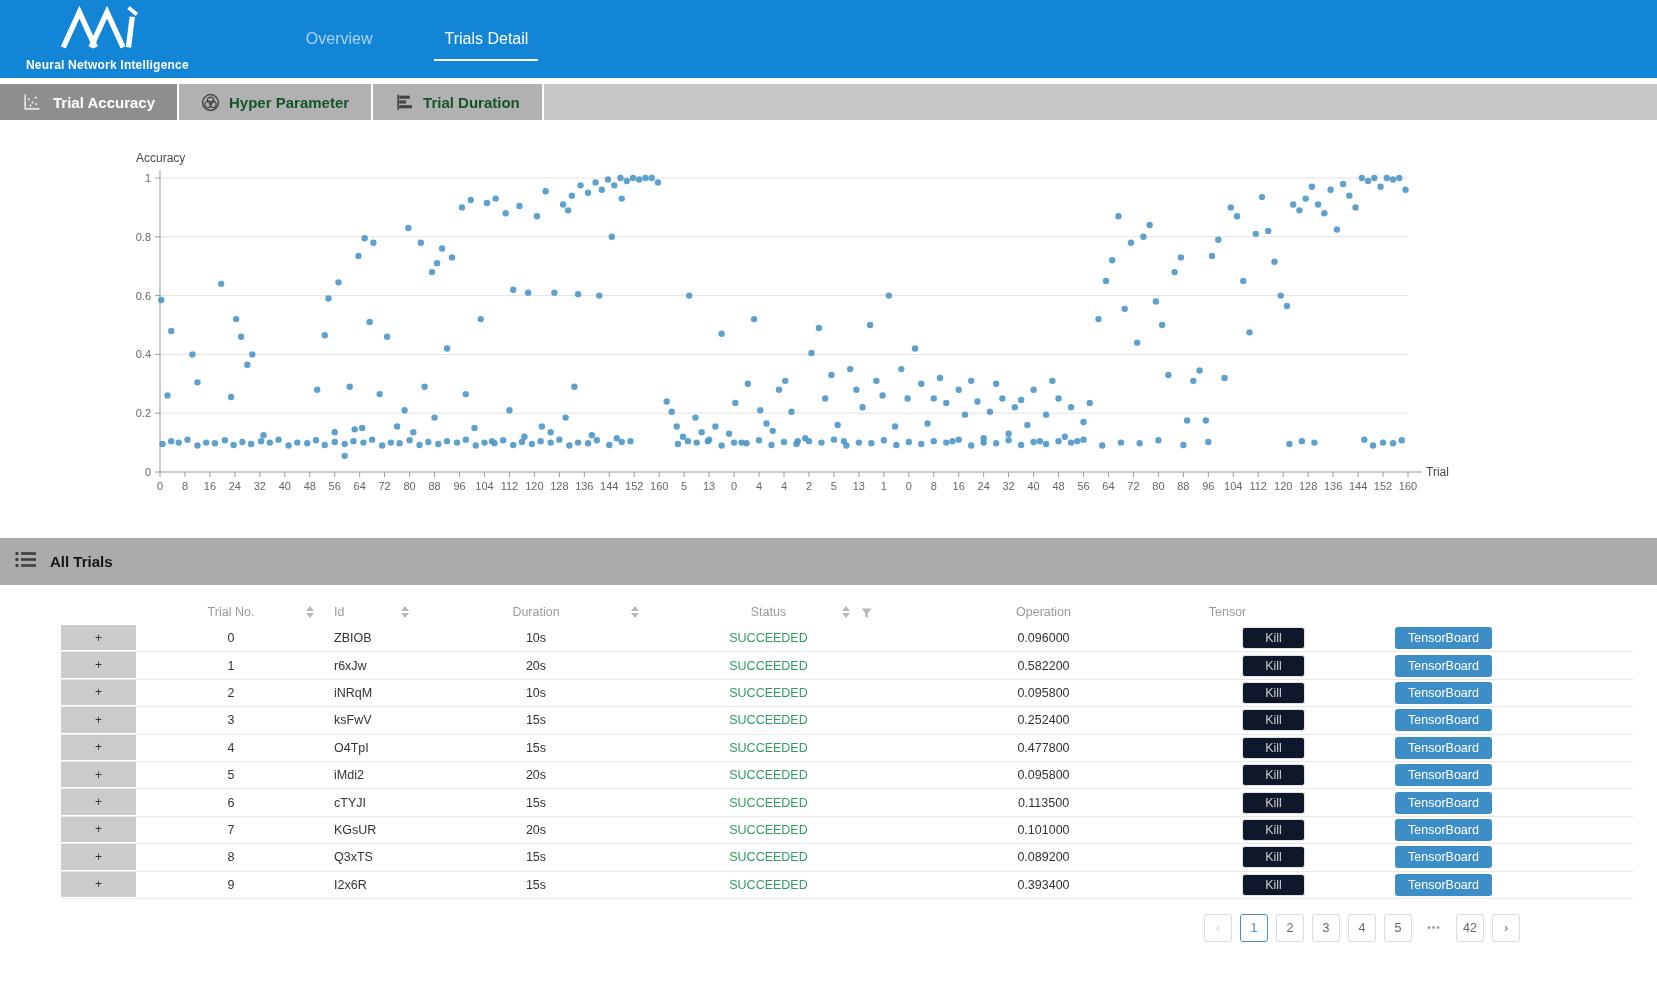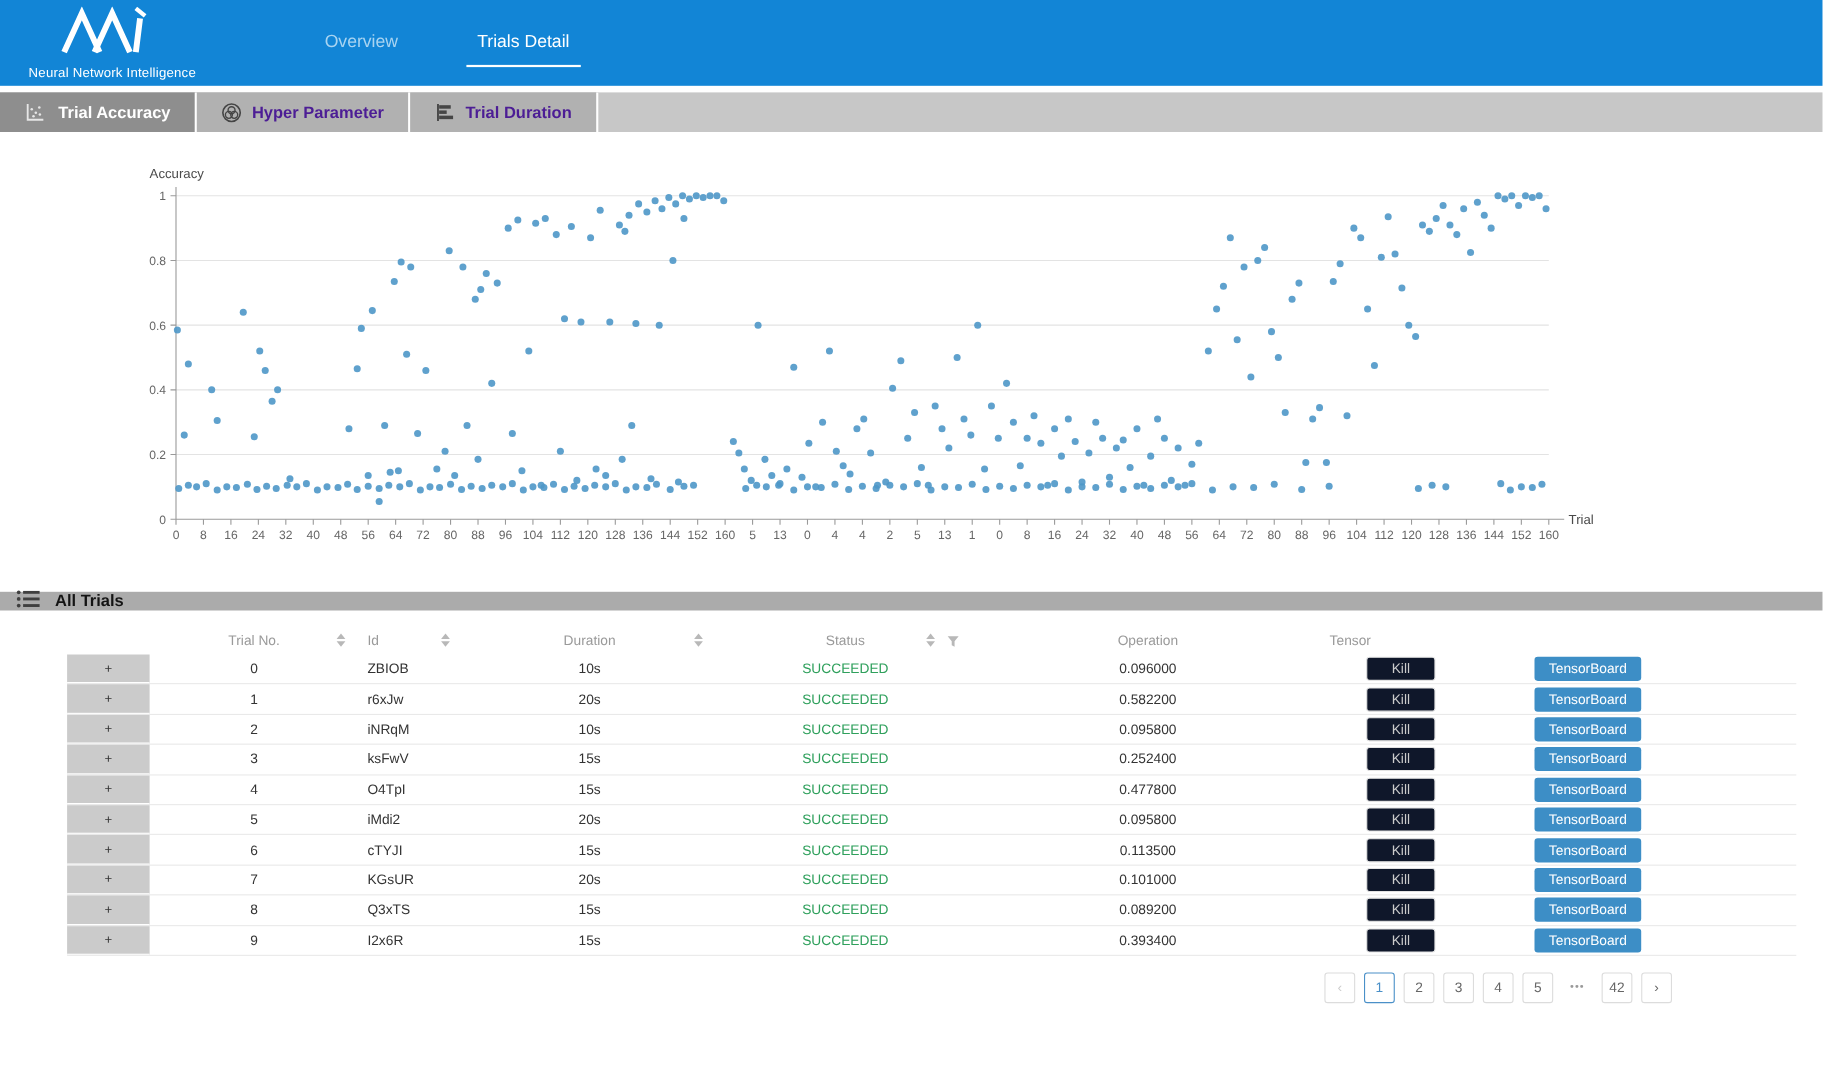--- a/index.html
+++ b/index.html
@@ -2,41 +2,41 @@
 <html><head>
 <meta charset="utf-8">
 <style>
   * { box-sizing: border-box; margin: 0; padding: 0; }
   html,body { width:1657px; height:984px; background:#fff; overflow:hidden;
     font-family:"Liberation Sans", sans-serif; }
 
   
   .navbar { height:78px; background:#1285d6; display:flex; align-items:center; }
   .logo-block { margin-left:26px; display:flex; flex-direction:column; align-items:center; }
-  .logo-caption { color:#fff; font-size:12px; font-weight:400; margin-top:2px; letter-spacing:.2px; }
+  .logo-caption { color:#fff; font-size:12px; font-weight:700; margin-top:2px; letter-spacing:.2px; }
   .nav-tabs { display:flex; margin-left:115px; gap:68px; align-items:center; }
   .nav-tab { font-size:16px; color:#a9d4f1; cursor:pointer; position:relative; padding:4px 2px; }
   .nav-tab.active { color:#ffffff; }
   .nav-tab.active::after { content:''; position:absolute; left:-8px; right:-8px; bottom:-9px; height:2px; background:#fff; }
 
   
   .subtab-bar { margin-top:6px; height:36px; background:#c7c7c7; display:flex; }
   .subtab { display:flex; align-items:center; gap:9px; padding:0 22px; background:#b1b1b1;
-    border-right:2px solid #fff; color:#4c1d95; font-size:15px; font-weight:700; cursor:pointer; }
+    border-right:2px solid #fff; color:#14532d; font-size:15px; font-weight:700; cursor:pointer; }
   .subtab.active { background:#8e8e8e; color:#fff;gap:12px; }
   .subtab .icon { display:inline-flex; }
 
   
   .chart-wrap { position:relative; height:396px; }
   .chart-wrap svg { position:absolute; left:118px; top:28px; }
   .tick { font-size:11px; fill:#666; font-family:"Liberation Sans", sans-serif; }
   .axis-title { font-size:12px; fill:#4a4a4a; font-family:"Liberation Sans", sans-serif; }
 
   
-  .section-bar { margin-top:22px; height:17px; background:#ababab; display:flex; align-items:center; padding-left:14px; gap:12px; }
+  .section-bar { margin-top:22px; height:47px; background:#ababab; display:flex; align-items:center; padding-left:14px; gap:12px; }
   .section-title { font-size:15px; font-weight:700; color:#141414; }
 
   
   .table { margin:14px 24px 0 24px;padding-left:37px; }
   .thead, .trow { display:grid;
     grid-template-columns:75px 190px 95px 230px 235px 315px 145px 1fr; align-items:center; }
   .thead { height:26px; color:#9a9a9a; font-size:12.5px; }
   .tcell { text-align:center; position:relative; }
   .tcell.h { height:26px; line-height:26px; }
   .c-id { text-align:left; padding-left:8px; }

